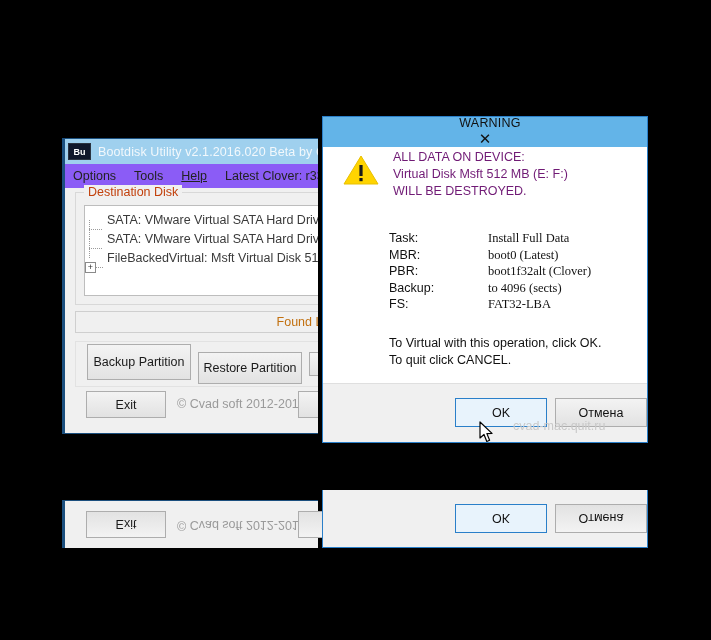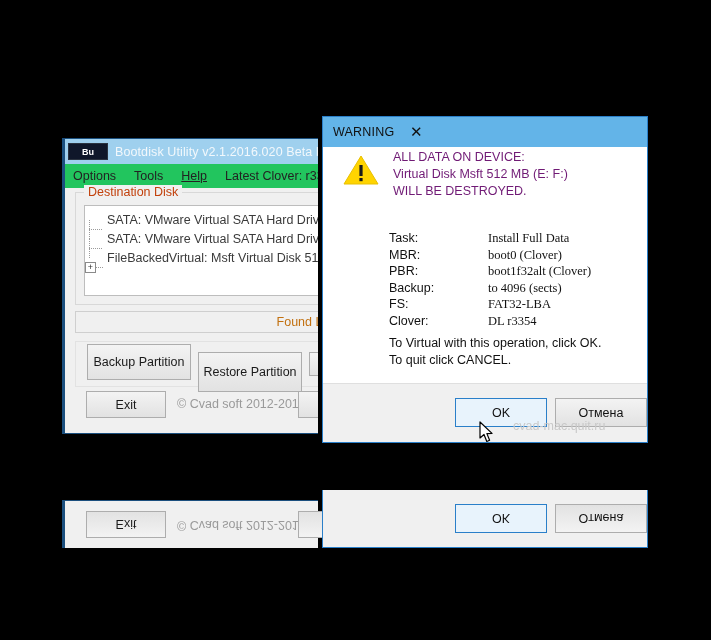--- a/index.html
+++ b/index.html
@@ -31,21 +31,21 @@
   }
   #main-titlebar {
     height: 25px;
     background: #9fd0ee;
     display: flex;
     align-items: center;
     padding-left: 3px;
     box-sizing: border-box;
   }
   #main-app-icon {
-    width: 40px;
+    width: 23px;
     height: 17px;
     background: #0f172a;
     color: #ffffff;
     font-size: 9px;
     font-weight: bold;
     display: flex;
     align-items: center;
     justify-content: center;
     border: 1px solid #2a3340;
     box-sizing: border-box;
@@ -53,21 +53,21 @@
   }
   #main-title-text {
     font-size: 12.5px;
     color: #f2f8fc;
     margin-left: 7px;
     white-space: nowrap;
     letter-spacing: 0.1px;
   }
   #main-menubar {
     height: 24px;
-    background: #22c55e;
+    background: #8b5cf6;
     display: flex;
     align-items: center;
     padding-left: 8px;
     box-sizing: border-box;
     font-size: 12.5px;
     color: #222;
   }
   .menu-item {
     margin-right: 18px;
     white-space: nowrap;
@@ -204,21 +204,21 @@
     white-space: nowrap;
   }
   #btn-backup {
     position: absolute;
     left: 11px; top: 2px;
     width: 104px; height: 36px;
   }
   #btn-restore {
     position: absolute;
     left: 122px; top: 10px;
-    width: 104px; height: 40px;
+    width: 104px; height: 32px;
   }
   #btn-third-top {
     position: absolute;
     left: 233px; top: 10px;
     width: 104px; height: 24px;
   }
   #btn-exit {
     position: absolute;
     left: 21px; top: 252px;
     width: 80px; height: 27px;
@@ -249,22 +249,23 @@
     background: #f0f0f0;
     border: 1px solid #2a7fc9;
     box-sizing: border-box;
     box-shadow: 0 0 0 1px rgba(0,0,0,0.05);
   }
   #warn-titlebar {
     height: 30px;
     background: #63b4e8;
     display: flex;
     align-items: center;
-    justify-content: flex-start;
-    box-sizing: border-box;
+    justify-content: center;
+    box-sizing: border-box;
+    flex-direction: column;
   }
   #warn-title-text {
     font-size: 12.5px;
     color: #111;
     margin-left: 10px;
     letter-spacing: 0.2px;
     white-space: nowrap;
   }
   #warn-close {
     width: 44px;
@@ -543,37 +544,33 @@
     <div>WILL BE DESTROYED.</div>
   </div>
 
   <div id="warn-table">
     <div class="row">
       <span class="k">Task:</span>
       <span class="v">Install Full Data</span>
     </div>
     <div class="row">
       <span class="k">MBR:</span>
-      <span class="v">boot0 (Clover)</span>
+      <span class="v">boot0 (Latest)</span>
     </div>
     <div class="row">
       <span class="k">PBR:</span>
       <span class="v">boot1f32alt (Clover)</span>
     </div>
     <div class="row">
       <span class="k">Backup:</span>
       <span class="v">to 4096 (sects)</span>
     </div>
     <div class="row">
       <span class="k">FS:</span>
       <span class="v">FAT32-LBA</span>
-    </div>
-    <div class="row">
-      <span class="k">Clover:</span>
-      <span class="v">DL r3354</span>
     </div>
   </div>
 
   <div id="warn-instructions">
     <div>To Virtual with this operation, click OK.</div>
     <div>To quit click CANCEL.</div>
   </div>
 
   <div id="warn-footer">
     <div id="btn-ok">OK</div>

